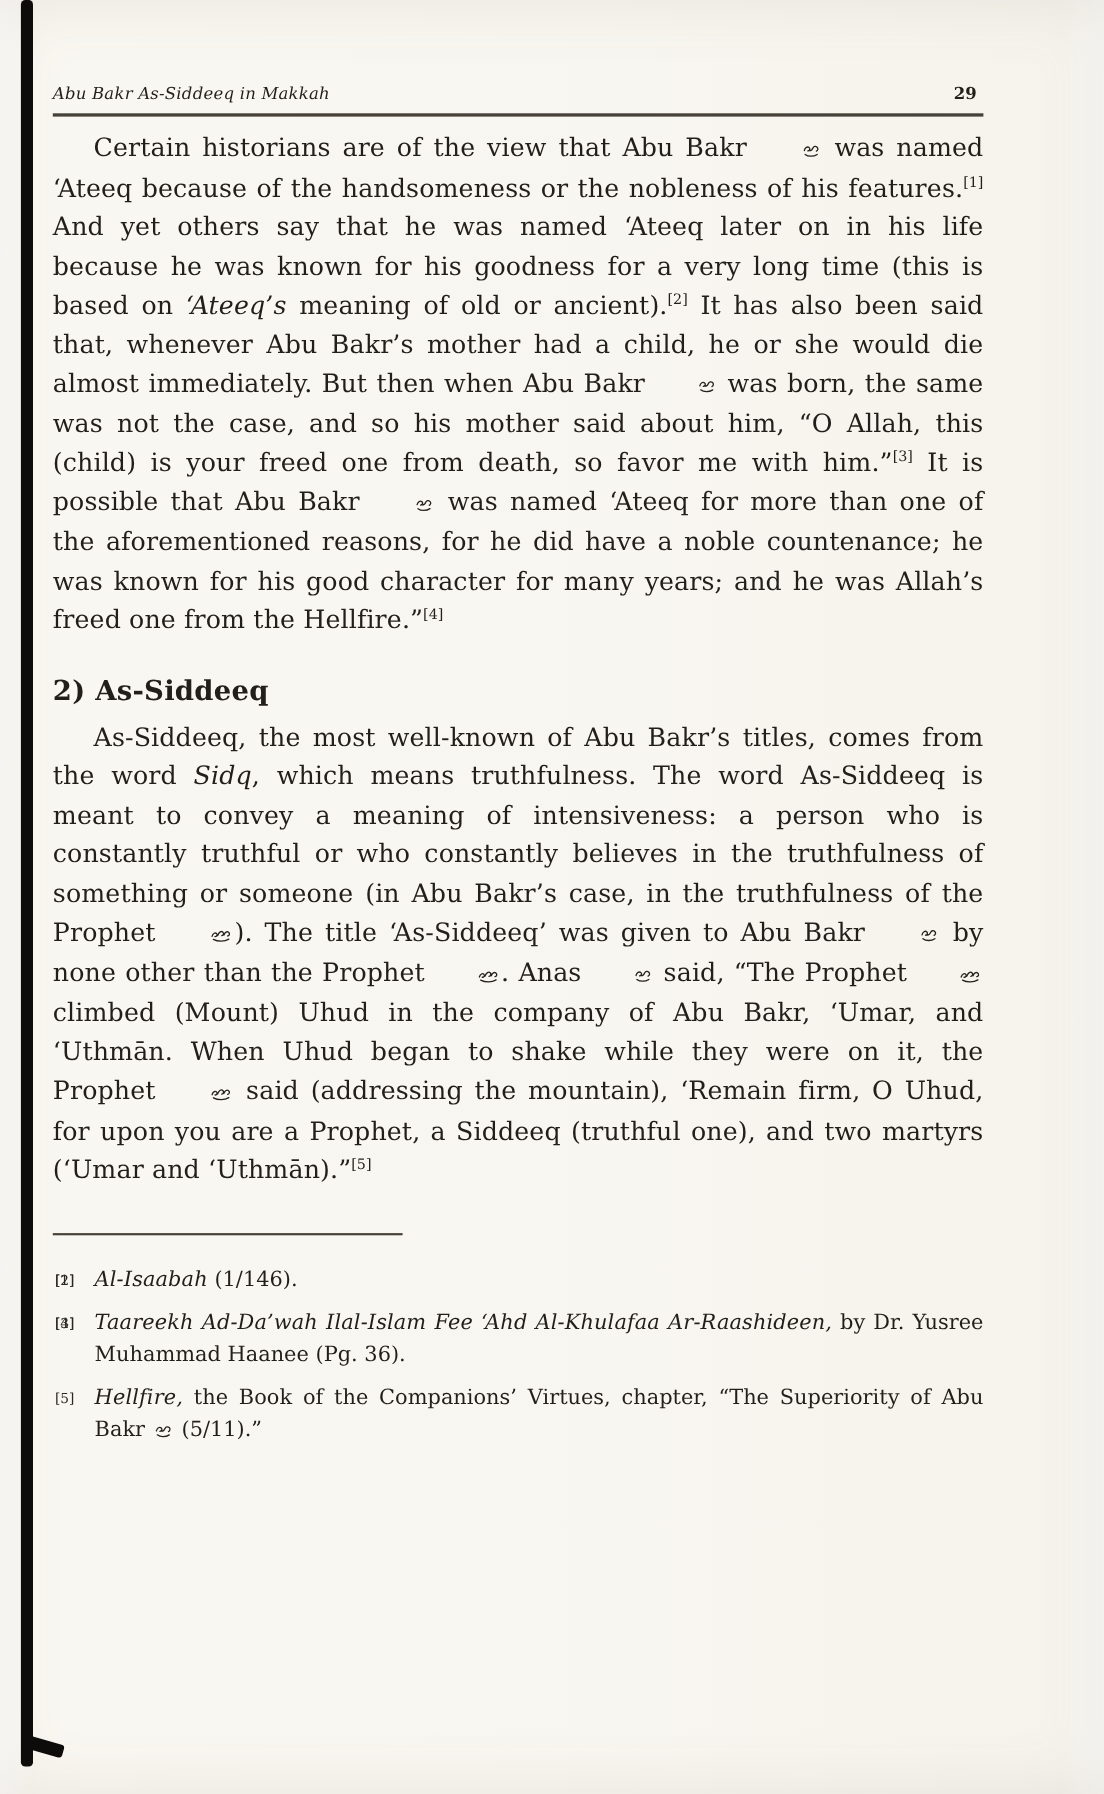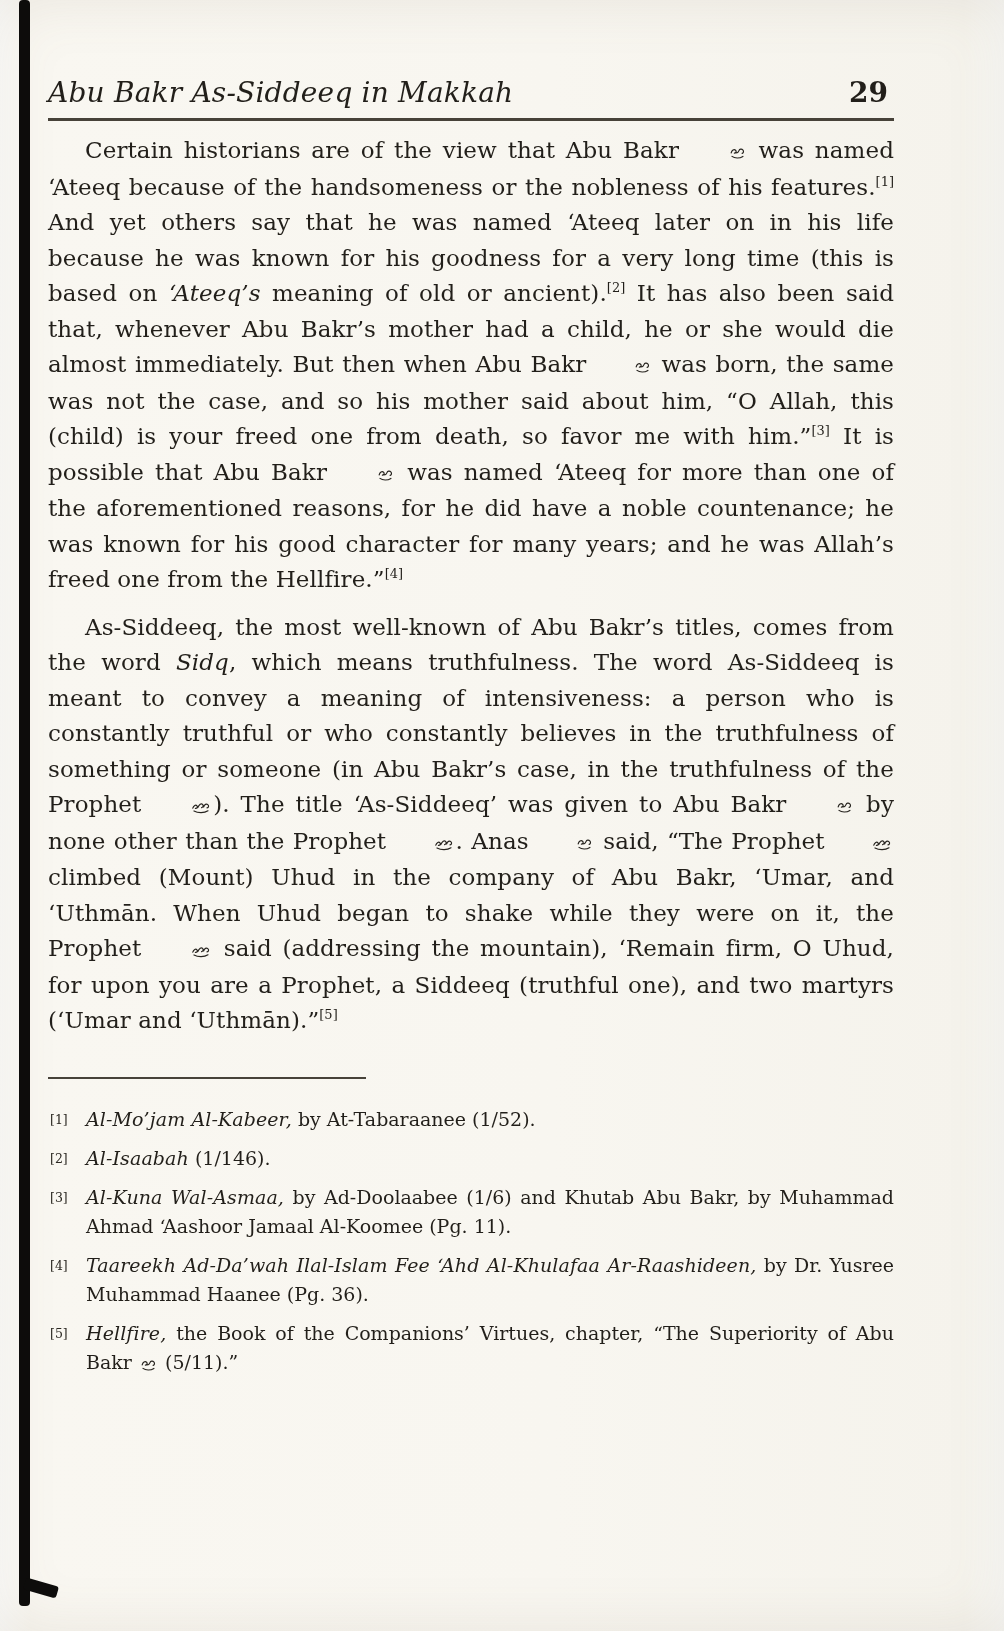--- a/index.html
+++ b/index.html
@@ -42,21 +42,21 @@
     position: absolute;
     left: 48px;
     top: 76px;
     width: 846px;
   }
   .header {
     display: flex;
     justify-content: space-between;
     align-items: baseline;
     padding: 0 6px 9px 0;
-    font-size: 28px;
+    font-size: 15px;
   }
   .running-title { font-style: italic; letter-spacing: 0.2px; }
   .page-number { font-style: normal; font-weight: bold; }
   .header-rule {
     border: none;
     border-top: 3px solid #474239;
     margin: 0 0 4px 0;
   }
   .body-par {
     margin: 12px 0 0 0;
@@ -126,49 +126,48 @@
     <div class="header-rule"></div>
 
     <p class="body-par">Certain historians are of the view that Abu Bakr <span class="honorific"><svg width="17" height="14" viewBox="0 0 17 14">
             <path d="M2.2 6.8 C2.8 4.2 5 2.8 6.6 4.2 C7.8 5.3 7 7 5.4 7.2 M7 7 C8.6 7 9.4 6.4 10 4.6 C10.6 3 12.6 2.6 13.8 3.8 C15 5 14.6 6.8 13.2 7.4 M3 10.4 C5.6 12.5 10.6 12.6 13.9 10.4" fill="none" stroke="#26231e" stroke-width="1.2" stroke-linecap="round"></path>
           </svg></span> was named ‘Ateeq because of the handsomeness or the nobleness of his features.<sup class="fnref">[1]</sup> And yet others say that he was named ‘Ateeq later on in his life because he was known for his goodness for a very long time (this is based on <i>‘Ateeq’s</i> meaning of old or ancient).<sup class="fnref">[2]</sup> It has also been said that, whenever Abu Bakr’s mother had a child, he or she would die almost immediately. But then when Abu Bakr <span class="honorific"><svg width="17" height="14" viewBox="0 0 17 14">
             <path d="M2.2 6.8 C2.8 4.2 5 2.8 6.6 4.2 C7.8 5.3 7 7 5.4 7.2 M7 7 C8.6 7 9.4 6.4 10 4.6 C10.6 3 12.6 2.6 13.8 3.8 C15 5 14.6 6.8 13.2 7.4 M3 10.4 C5.6 12.5 10.6 12.6 13.9 10.4" fill="none" stroke="#26231e" stroke-width="1.2" stroke-linecap="round"></path>
           </svg></span> was born, the same was not the case, and so his mother said about him, “O Allah, this (child) is your freed one from death, so favor me with him.”<sup class="fnref">[3]</sup> It is possible that Abu Bakr <span class="honorific"><svg width="17" height="14" viewBox="0 0 17 14">
             <path d="M2.2 6.8 C2.8 4.2 5 2.8 6.6 4.2 C7.8 5.3 7 7 5.4 7.2 M7 7 C8.6 7 9.4 6.4 10 4.6 C10.6 3 12.6 2.6 13.8 3.8 C15 5 14.6 6.8 13.2 7.4 M3 10.4 C5.6 12.5 10.6 12.6 13.9 10.4" fill="none" stroke="#26231e" stroke-width="1.2" stroke-linecap="round"></path>
           </svg></span> was named ‘Ateeq for more than one of the aforementioned reasons, for he did have a noble countenance; he was known for his good character for many years; and he was Allah’s freed one from the Hellfire.”<sup class="fnref">[4]</sup></p>
 
+    <h2 class="section-heading">2) As-Siddeeq</h2>
 
     <p class="body-par">As-Siddeeq, the most well-known of Abu Bakr’s titles, comes from the word <i>Sidq</i>, which means truthfulness. The word As-Siddeeq is meant to convey a meaning of intensiveness: a person who is constantly truthful or who constantly believes in the truthfulness of something or someone (in Abu Bakr’s case, in the truthfulness of the Prophet <span class="honorific"><svg width="20" height="14" viewBox="0 0 20 14">
             <path d="M1.8 8.2 C2.6 5.4 4.8 4.4 6 5.8 C7 7 5.8 8.6 4.4 8.4 M6.8 7.6 C8.2 4.2 10.2 3 11.6 4.4 C12.8 5.6 12 7.4 10.6 7.6 M12.6 7 C13.4 4.4 15.4 3.4 16.8 4.6 C18.2 5.8 17.6 7.6 16 7.9 M3 11 C7 13.2 13.2 13.2 17 10.8" fill="none" stroke="#26231e" stroke-width="1.2" stroke-linecap="round"></path>
           </svg></span>). The title ‘As-Siddeeq’ was given to Abu Bakr <span class="honorific"><svg width="17" height="14" viewBox="0 0 17 14">
             <path d="M2.2 6.8 C2.8 4.2 5 2.8 6.6 4.2 C7.8 5.3 7 7 5.4 7.2 M7 7 C8.6 7 9.4 6.4 10 4.6 C10.6 3 12.6 2.6 13.8 3.8 C15 5 14.6 6.8 13.2 7.4 M3 10.4 C5.6 12.5 10.6 12.6 13.9 10.4" fill="none" stroke="#26231e" stroke-width="1.2" stroke-linecap="round"></path>
           </svg></span> by none other than the Prophet <span class="honorific"><svg width="20" height="14" viewBox="0 0 20 14">
             <path d="M1.8 8.2 C2.6 5.4 4.8 4.4 6 5.8 C7 7 5.8 8.6 4.4 8.4 M6.8 7.6 C8.2 4.2 10.2 3 11.6 4.4 C12.8 5.6 12 7.4 10.6 7.6 M12.6 7 C13.4 4.4 15.4 3.4 16.8 4.6 C18.2 5.8 17.6 7.6 16 7.9 M3 11 C7 13.2 13.2 13.2 17 10.8" fill="none" stroke="#26231e" stroke-width="1.2" stroke-linecap="round"></path>
           </svg></span>. Anas <span class="honorific"><svg width="17" height="14" viewBox="0 0 17 14">
             <path d="M2.2 6.8 C2.8 4.2 5 2.8 6.6 4.2 C7.8 5.3 7 7 5.4 7.2 M7 7 C8.6 7 9.4 6.4 10 4.6 C10.6 3 12.6 2.6 13.8 3.8 C15 5 14.6 6.8 13.2 7.4 M3 10.4 C5.6 12.5 10.6 12.6 13.9 10.4" fill="none" stroke="#26231e" stroke-width="1.2" stroke-linecap="round"></path>
           </svg></span> said, “The Prophet <span class="honorific"><svg width="20" height="14" viewBox="0 0 20 14">
             <path d="M1.8 8.2 C2.6 5.4 4.8 4.4 6 5.8 C7 7 5.8 8.6 4.4 8.4 M6.8 7.6 C8.2 4.2 10.2 3 11.6 4.4 C12.8 5.6 12 7.4 10.6 7.6 M12.6 7 C13.4 4.4 15.4 3.4 16.8 4.6 C18.2 5.8 17.6 7.6 16 7.9 M3 11 C7 13.2 13.2 13.2 17 10.8" fill="none" stroke="#26231e" stroke-width="1.2" stroke-linecap="round"></path>
           </svg></span> climbed (Mount) Uhud in the company of Abu Bakr, ‘Umar, and ‘Uthmān. When Uhud began to shake while they were on it, the Prophet <span class="honorific"><svg width="20" height="14" viewBox="0 0 20 14">
             <path d="M1.8 8.2 C2.6 5.4 4.8 4.4 6 5.8 C7 7 5.8 8.6 4.4 8.4 M6.8 7.6 C8.2 4.2 10.2 3 11.6 4.4 C12.8 5.6 12 7.4 10.6 7.6 M12.6 7 C13.4 4.4 15.4 3.4 16.8 4.6 C18.2 5.8 17.6 7.6 16 7.9 M3 11 C7 13.2 13.2 13.2 17 10.8" fill="none" stroke="#26231e" stroke-width="1.2" stroke-linecap="round"></path>
           </svg></span> said (addressing the mountain), ‘Remain firm, O Uhud, for upon you are a Prophet, a Siddeeq (truthful one), and two martyrs (‘Umar and ‘Uthmān).”<sup class="fnref">[5]</sup></p>
 
     <div class="footnote-rule"></div>
 
     <div class="footnotes">
       <div class="footnote">
         <span class="fn-marker">[1]</span>
-        <span class="fn-text"><i>Al-Mo’jam Al-Kabeer,</i> by At-Tabaraanee (1/52).</span>
       </div>
       <div class="footnote">
         <span class="fn-marker">[2]</span>
         <span class="fn-text"><i>Al-Isaabah</i> (1/146).</span>
       </div>
       <div class="footnote">
         <span class="fn-marker">[3]</span>
-        <span class="fn-text"><i>Al-Kuna Wal-Asmaa,</i> by Ad-Doolaabee (1/6) and Khutab Abu Bakr, by Muhammad Ahmad ‘Aashoor Jamaal Al-Koomee (Pg. 11).</span>
       </div>
       <div class="footnote">
         <span class="fn-marker">[4]</span>
         <span class="fn-text"><i>Taareekh Ad-Da’wah Ilal-Islam Fee ‘Ahd Al-Khulafaa Ar-Raashideen,</i> by Dr. Yusree Muhammad Haanee (Pg. 36).</span>
       </div>
       <div class="footnote">
         <span class="fn-marker">[5]</span>
         <span class="fn-text"><i>Hellfire,</i> the Book of the Companions’ Virtues, chapter, “The Superiority of Abu Bakr <span class="honorific"><svg width="17" height="14" viewBox="0 0 17 14">
                 <path d="M2.2 6.8 C2.8 4.2 5 2.8 6.6 4.2 C7.8 5.3 7 7 5.4 7.2 M7 7 C8.6 7 9.4 6.4 10 4.6 C10.6 3 12.6 2.6 13.8 3.8 C15 5 14.6 6.8 13.2 7.4 M3 10.4 C5.6 12.5 10.6 12.6 13.9 10.4" fill="none" stroke="#26231e" stroke-width="1.2" stroke-linecap="round"></path>
               </svg></span> (5/11).”</span>

